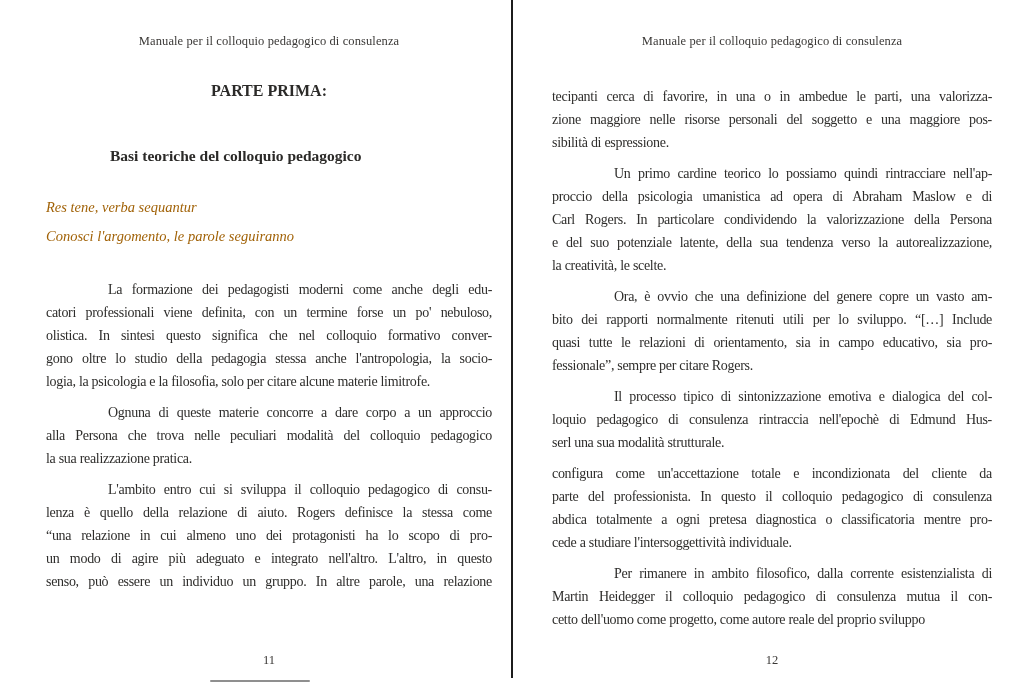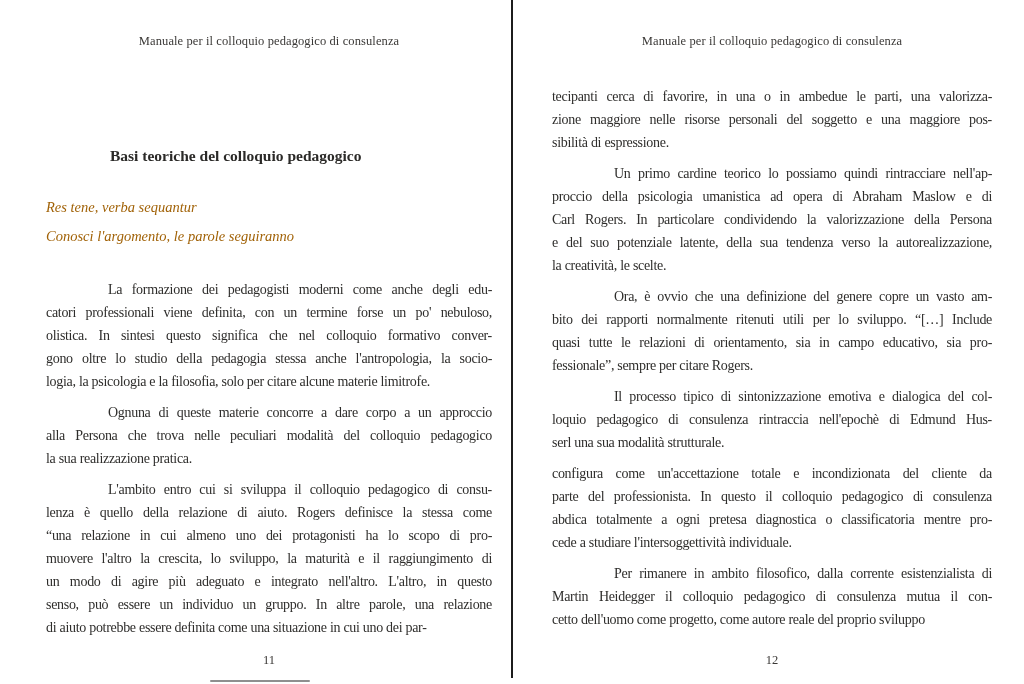--- a/index.html
+++ b/index.html
@@ -88,20 +88,21 @@
     background: #8f8f8f;
     border-radius: 1px;
   }
 </style>
 </head>
 <body>
 
 <div class="page page-left">
   <div class="running-header">Manuale per il colloquio pedagogico di consulenza</div>
   <div class="part-title">
+    <div>PARTE PRIMA:</div>
   </div>
   <div class="section-title">Basi teoriche del colloquio pedagogico</div>
   <div class="epigraph">
     <div>Res tene, verba sequantur</div>
     <div>Conosci l'argomento, le parole seguiranno</div>
   </div>
   <div class="body-block body-left">
       <div class="para">
         <div class="line first">La formazione dei pedagogisti moderni come anche degli edu-</div>
         <div class="line">catori professionali viene definita, con un termine forse un po' nebuloso,</div>
@@ -111,24 +112,22 @@
       </div>
       <div class="para">
         <div class="line first">Ognuna di queste materie concorre a dare corpo a un approccio</div>
         <div class="line">alla Persona che trova nelle peculiari modalità del colloquio pedagogico</div>
         <div class="line last">la sua realizzazione pratica.</div>
       </div>
       <div class="para">
         <div class="line first">L'ambito entro cui si sviluppa il colloquio pedagogico di consu-</div>
         <div class="line">lenza è quello della relazione di aiuto. Rogers definisce la stessa come</div>
         <div class="line">“una relazione in cui almeno uno dei protagonisti ha lo scopo di pro-</div>
-        <div class="line">muovere l'altro la crescita, lo sviluppo, la maturità e il raggiungimento di</div>
         <div class="line">un modo di agire più adeguato e integrato nell'altro. L'altro, in questo</div>
         <div class="line">senso, può essere un individuo un gruppo. In altre parole, una relazione</div>
-        <div class="line last">di aiuto potrebbe essere definita come una situazione in cui uno dei par-</div>
       </div>
     </div>
   <div class="page-number">11</div>
 </div>
 
 <div class="gutter-divider"></div>
 
 <div class="page page-right">
   <div class="running-header">Manuale per il colloquio pedagogico di consulenza</div>
   <div class="body-block body-right">

